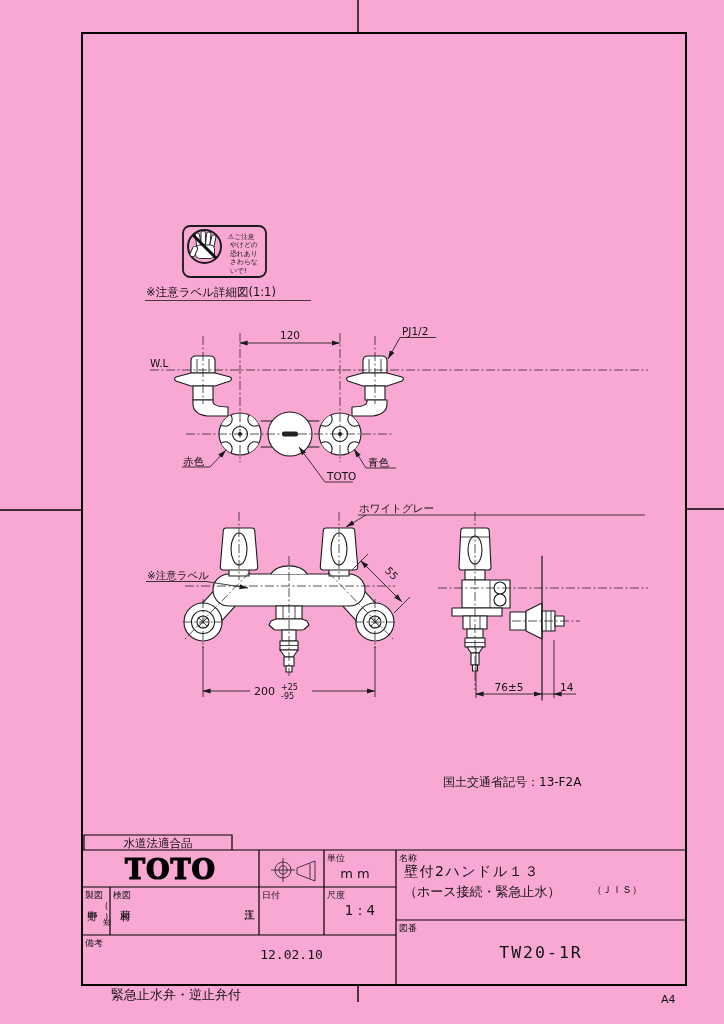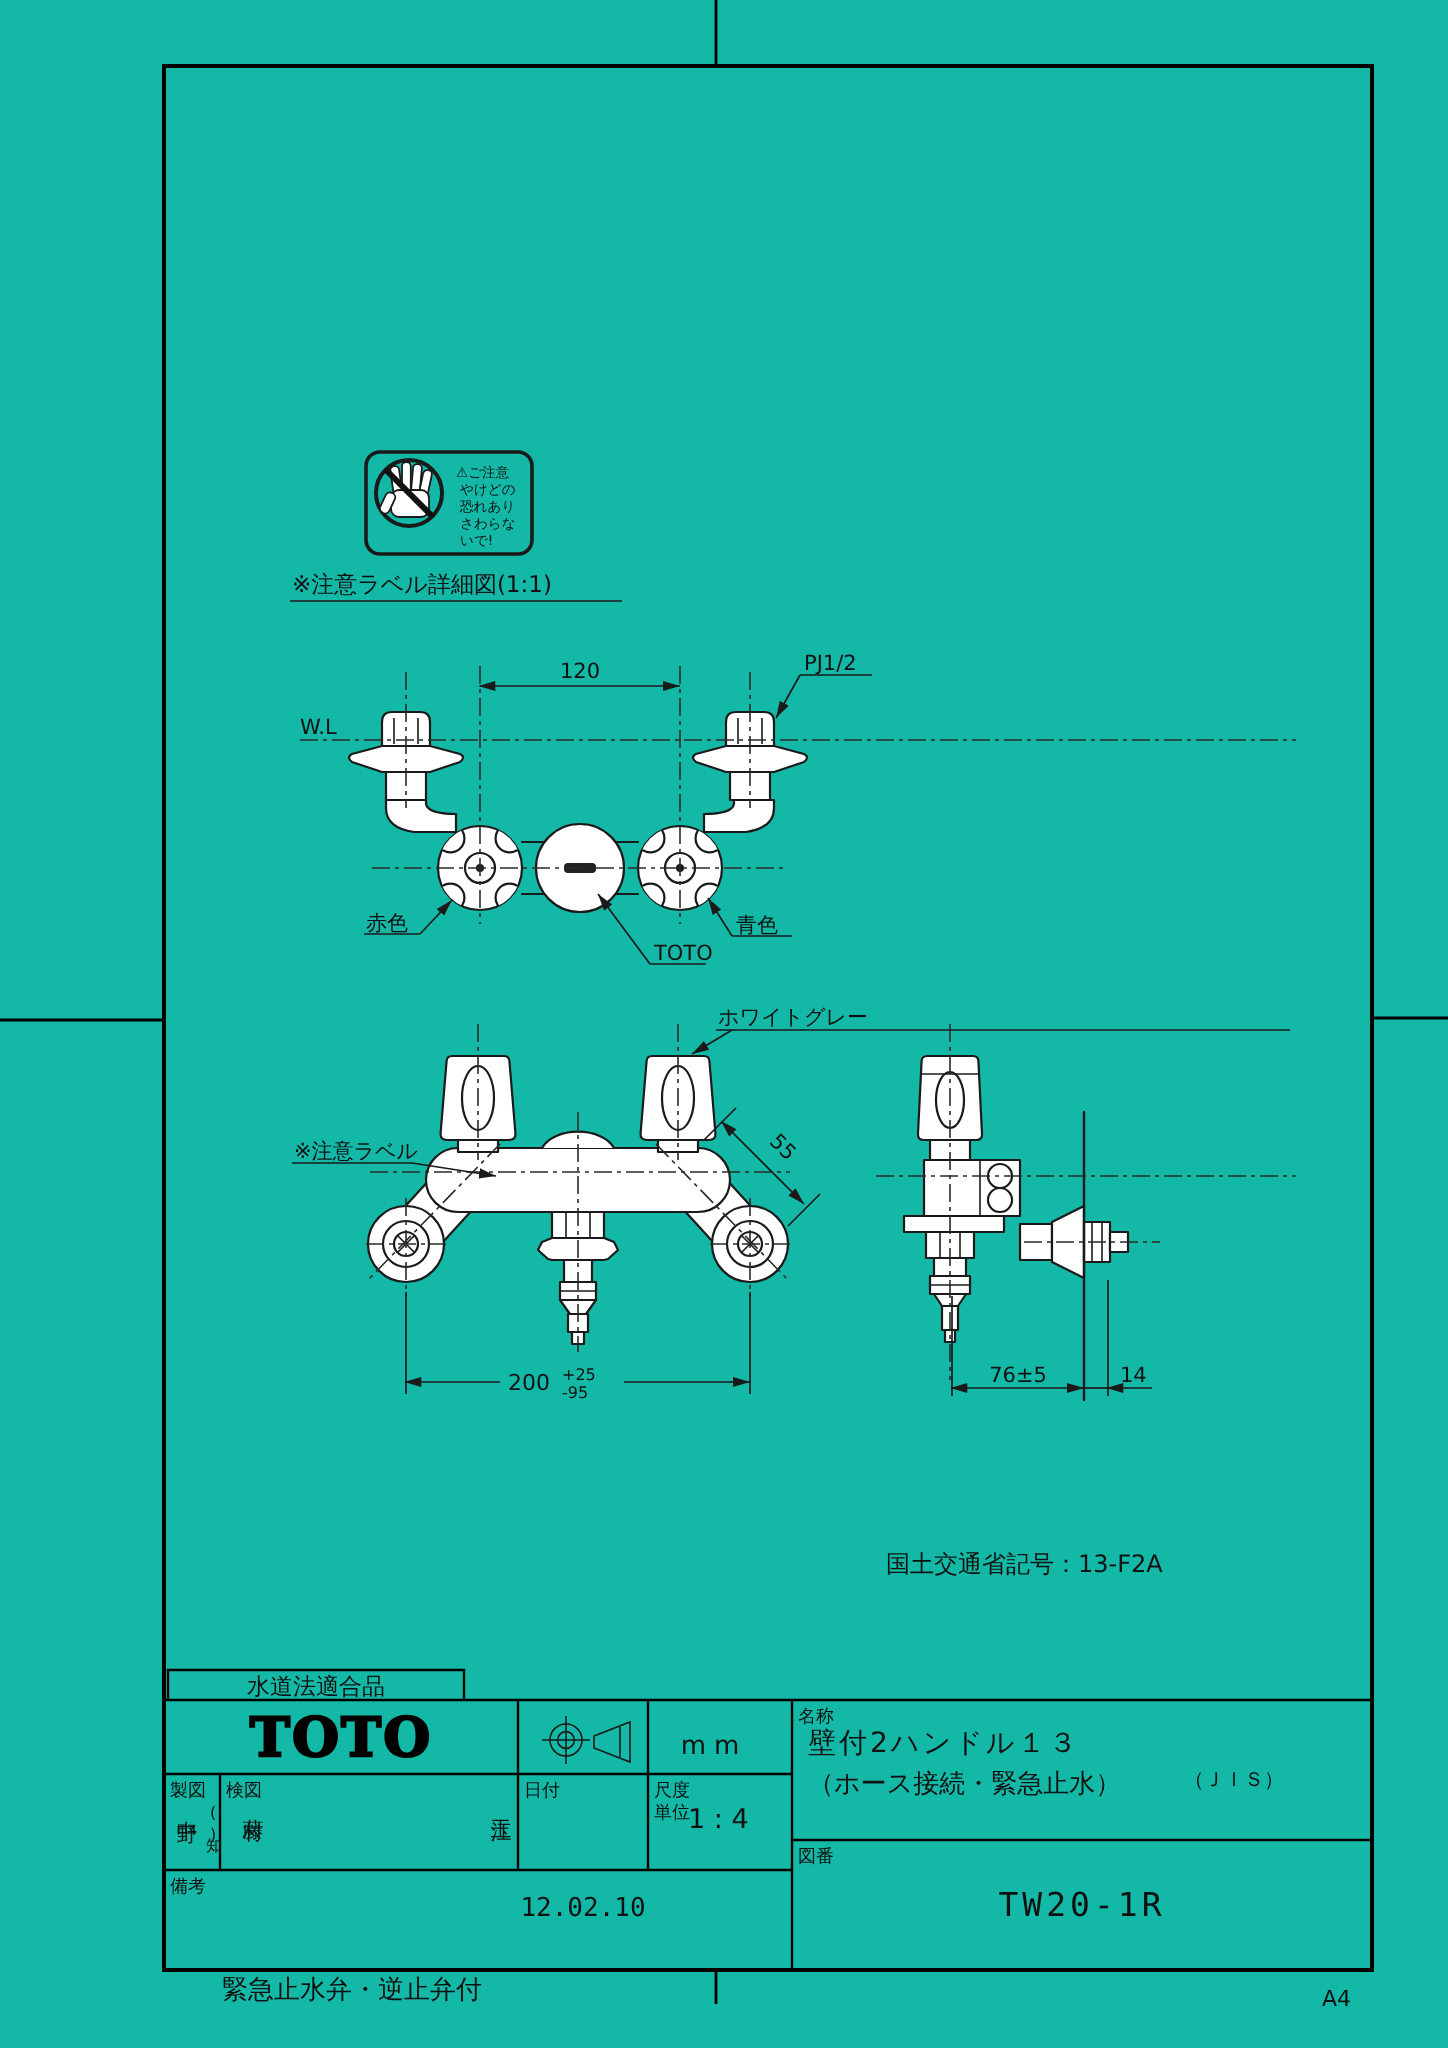--- a/index.html
+++ b/index.html
@@ -1,16 +1,16 @@
 <!DOCTYPE html>
 <html><head>
 <meta charset="utf-8">
 <style>
   html,body{margin:0;padding:0;background:#e8e8e8;}
-  #sheet{position:relative;width:724px;height:1024px;background:#14b8a6;
+  #sheet{position:relative;width:724px;height:1024px;background:#f9a8d4;
          font-family:"DejaVu Sans",sans-serif;color:#111;overflow:hidden;}
   #lineart{position:absolute;left:0;top:0;}
   svg .s{stroke:#1a1a1a;stroke-width:1.1;fill:none;stroke-linejoin:round;stroke-linecap:round;}
   svg .wh{stroke:#1a1a1a;stroke-width:1.1;fill:#ffffff;stroke-linejoin:round;}
   svg .thin{stroke:#1a1a1a;stroke-width:0.8;fill:none;}
   svg .chain{stroke:#2a2a2a;stroke-width:0.8;fill:none;stroke-dasharray:9 2.5 2 2.5;}
   svg .dim{stroke:#1a1a1a;stroke-width:0.85;fill:none;}
   svg .frame{stroke:#000;stroke-width:2;fill:none;}
   svg .tick{stroke:#000;stroke-width:1.4;fill:none;}
   svg .tb{stroke:#000;stroke-width:1.2;fill:none;}
@@ -267,37 +267,37 @@
       <line class="thin" x1="310" y1="863.5" x2="310" y2="878.5"></line>
     </g>
   </g>
 </svg>
 
 <span class="abs" style="left:443px;top:774px;font-size:12px;">国土交通省記号：13-F2A</span>
 
 <span class="abs" style="left:84px;top:836px;width:148px;text-align:center;font-size:11.5px;">水道法適合品</span>
 <div class="abs center logo" style="left:82px;top:851px;width:177px;height:36px;">TOTO</div>
 
-<span class="abs lbl" style="left:327px;top:900px;">単位</span>
+<span class="abs lbl" style="left:327px;top:852px;">単位</span>
 <span class="abs" style="left:324px;top:866px;width:66px;text-align:center;font-size:13px;letter-spacing:4px;">mm</span>
 
 <span class="abs lbl" style="left:85px;top:889px;">製図</span>
 <span class="abs lbl" style="left:113px;top:889px;">検図</span>
 <span class="abs lbl" style="left:262px;top:889px;">日付</span>
 <span class="abs lbl" style="left:327px;top:889px;">尺度</span>
 
 <div class="abs" style="left:86px;top:902px;display:flex;gap:0;">
   <span class="vtext" style="font-size:10.5px;">中野</span>
   <span class="vtext" style="font-size:8px;">(知)</span>
 </div>
 <span class="abs vtext" style="left:119px;top:901px;font-size:10.5px;">藤村</span>
 <span class="abs vtext" style="left:243px;top:901px;font-size:10.5px;">玉江</span>
 
 <span class="abs" style="left:259px;top:903px;width:65px;text-align:center;font-size:13px;font-family:'DejaVu Sans Mono',monospace;margin-top:44px;">12.02.10</span>
-<span class="abs" style="left:324px;top:902px;width:72px;font-size:13.5px;margin-left:20px;">1 : 4</span>
+<span class="abs" style="left:324px;top:902px;width:72px;text-align:center;font-size:13.5px;">1 : 4</span>
 
 <span class="abs lbl" style="left:85px;top:937px;">備考</span>
 <span class="abs" style="left:111px;top:986px;font-size:13px;">緊急止水弁・逆止弁付</span>
 
 <span class="abs lbl" style="left:399px;top:852px;">名称</span>
 <span class="abs" style="left:404px;top:863px;font-size:14px;letter-spacing:1.5px;">壁付2ハンドル１３</span>
 <span class="abs" style="left:404px;top:883px;font-size:13px;">（ホース接続・緊急止水）</span>
 <span class="abs" style="left:592px;top:883px;font-size:10px;">（ＪＩＳ）</span>
 
 <span class="abs lbl" style="left:399px;top:922px;">図番</span>

